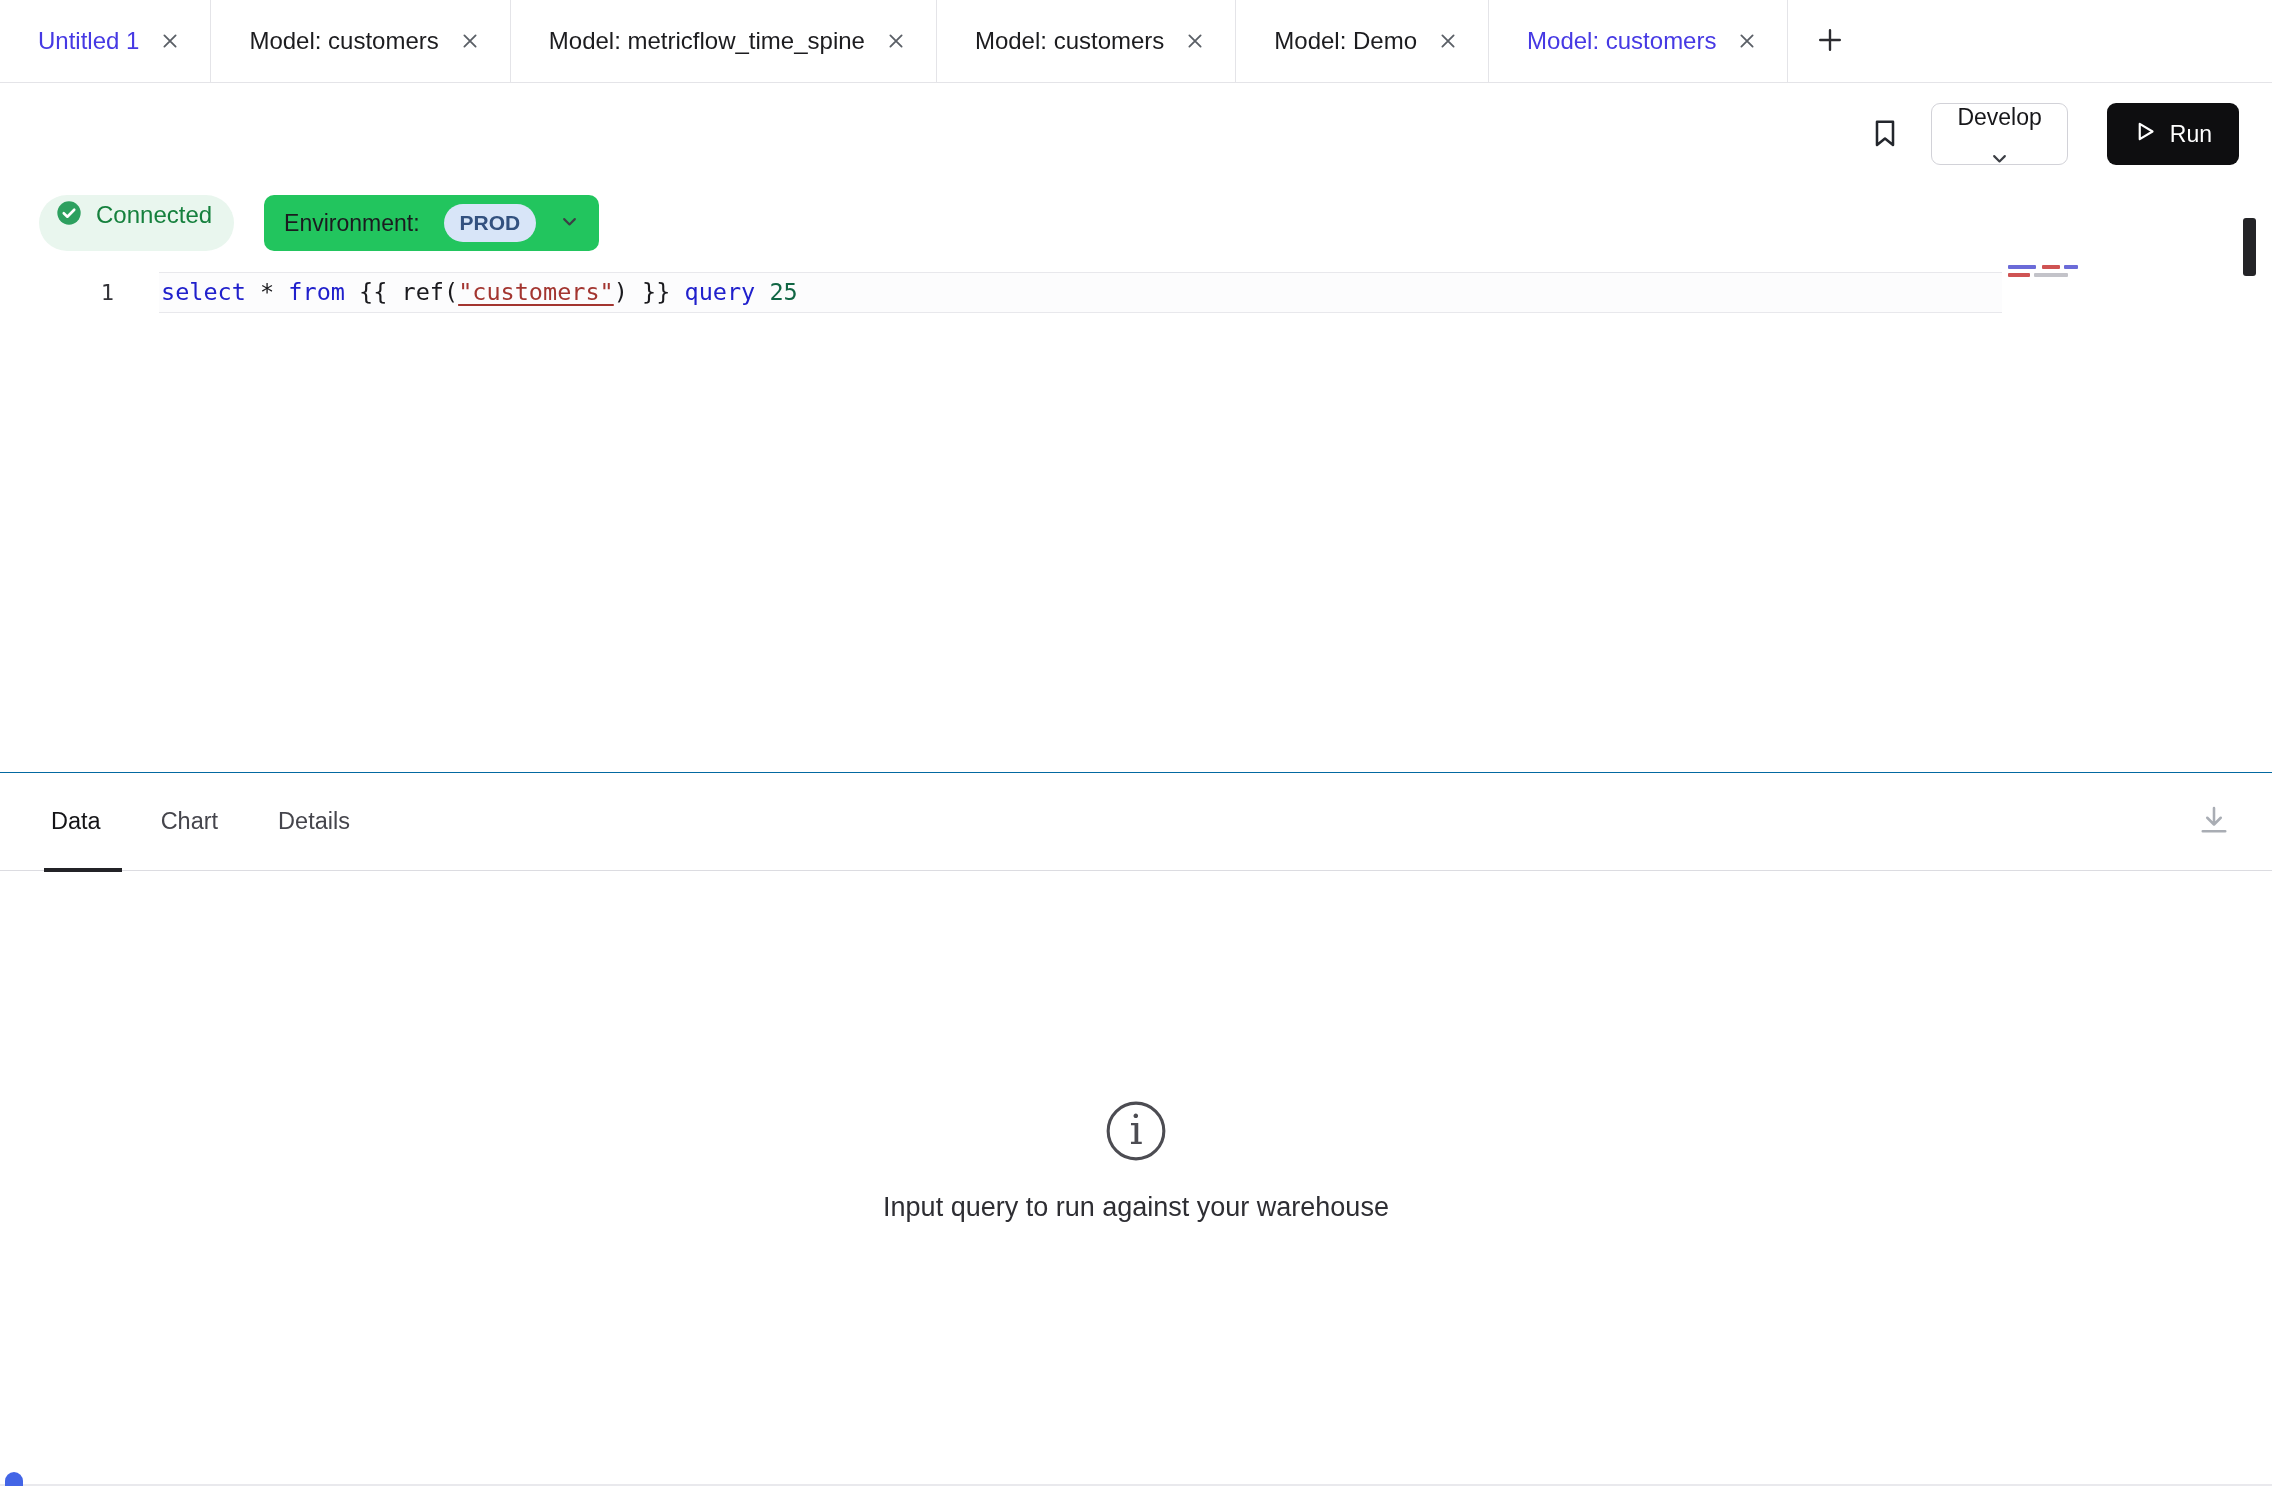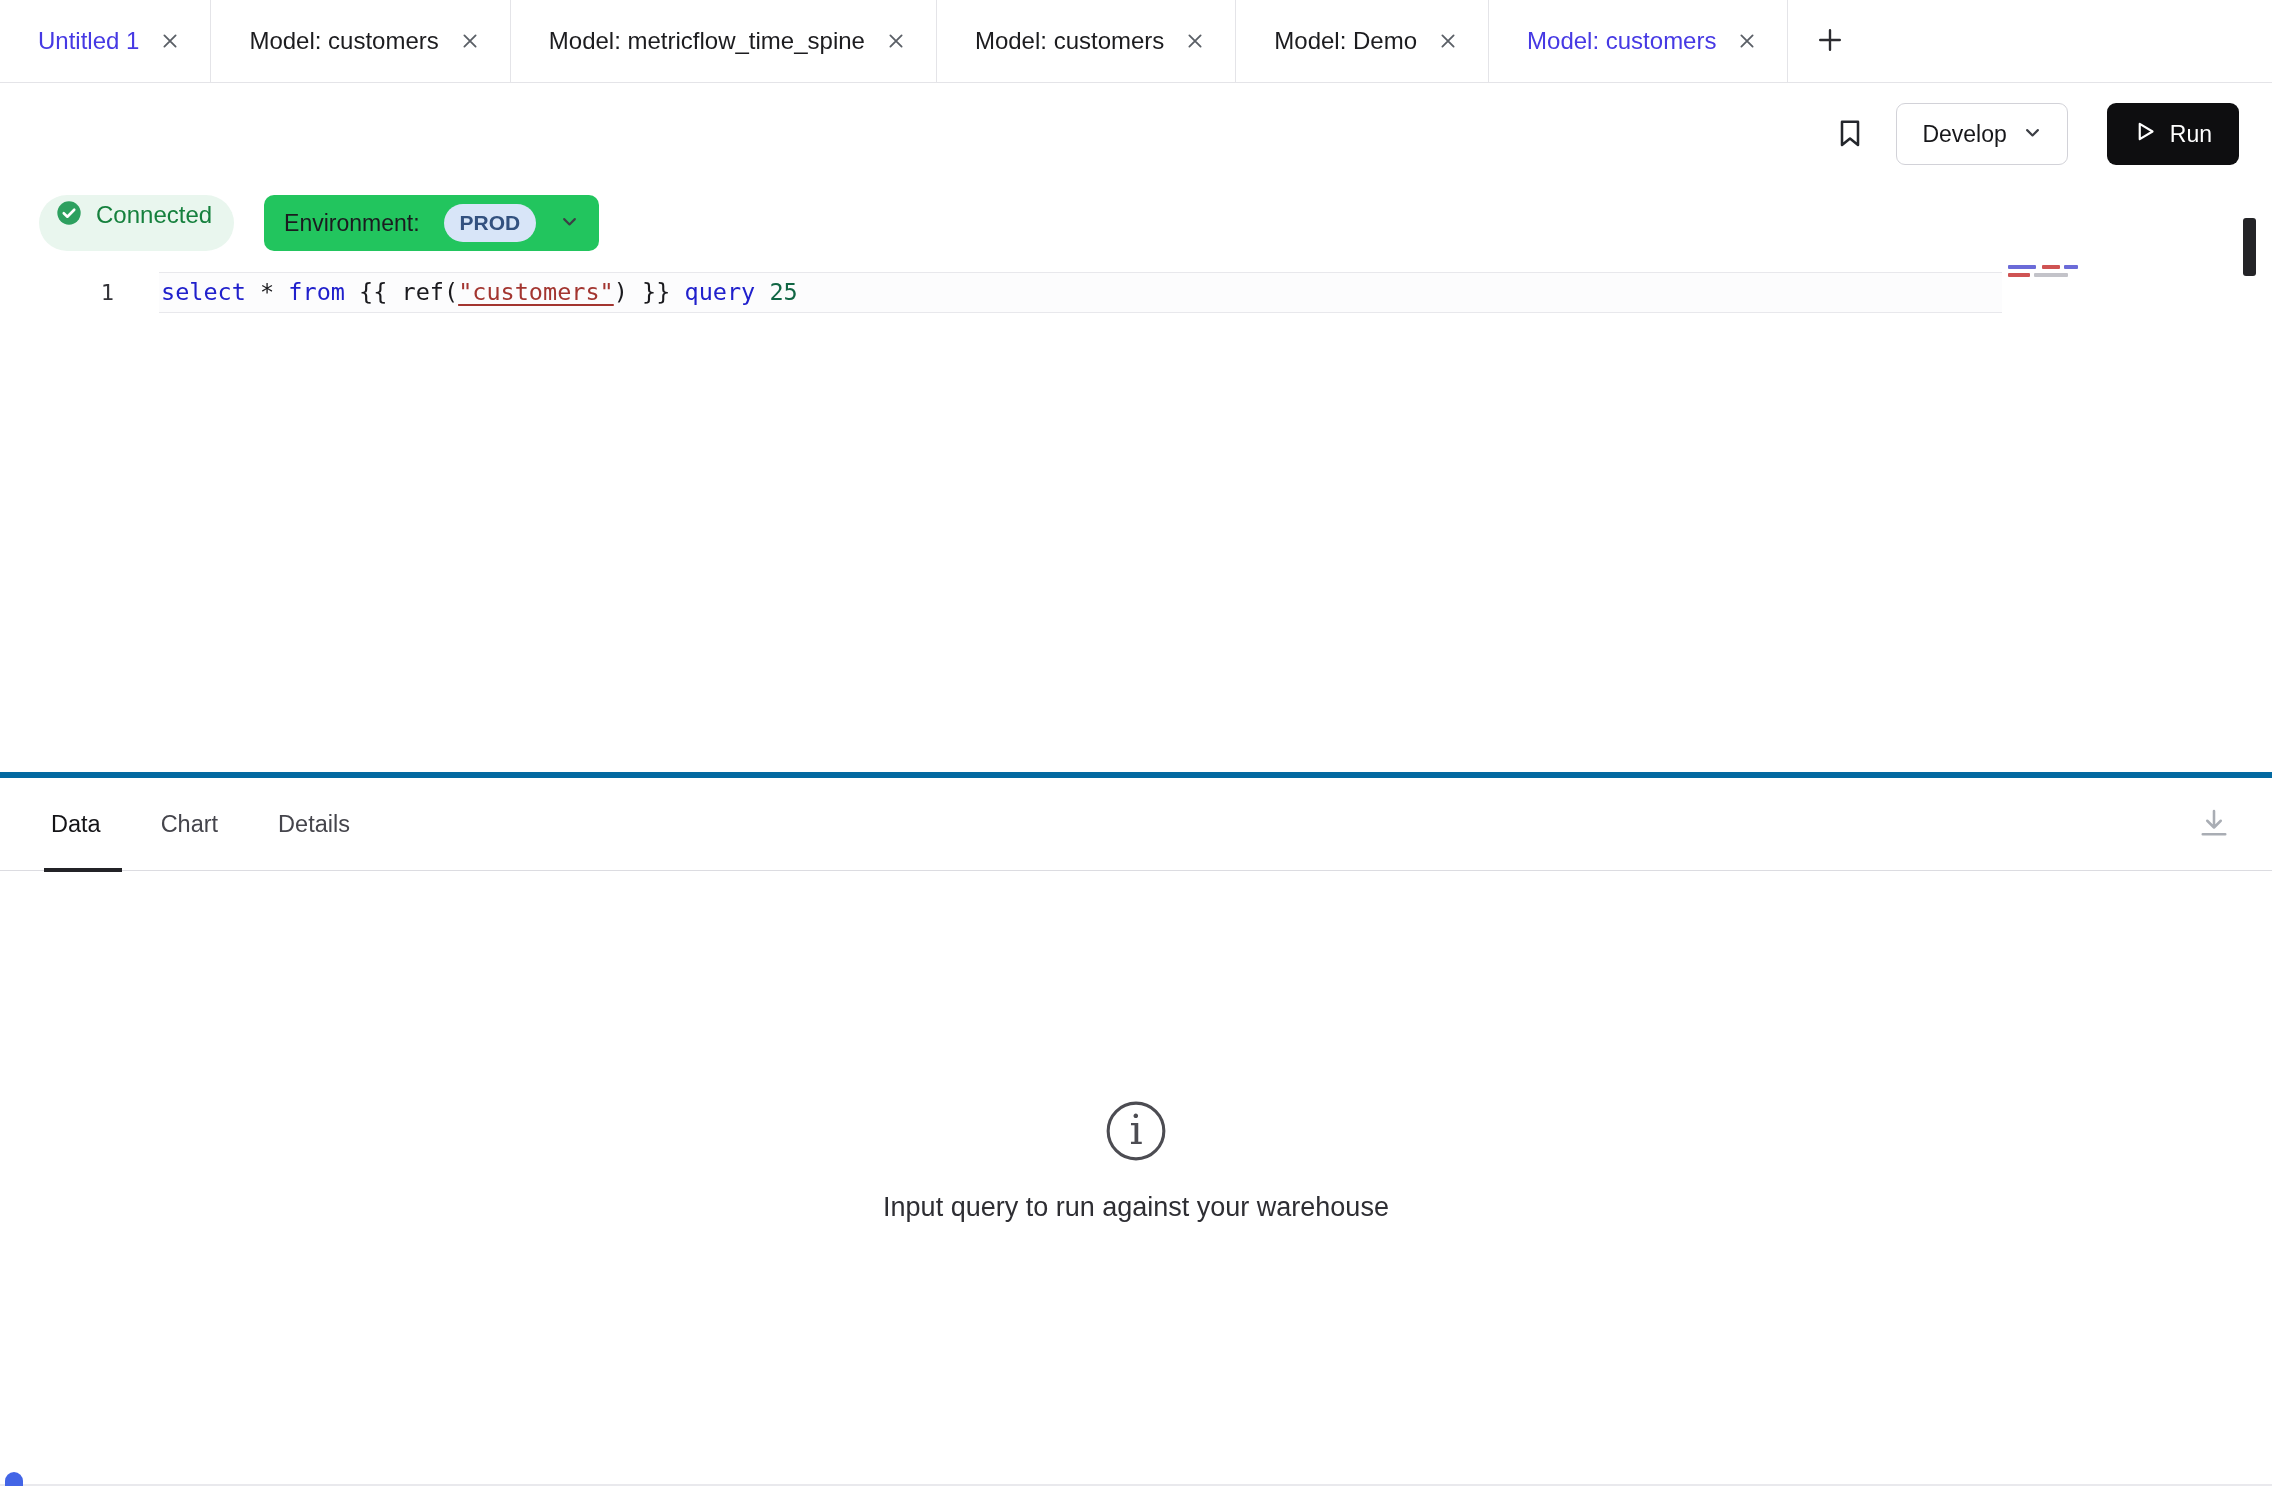--- a/index.html
+++ b/index.html
@@ -18,21 +18,21 @@
   .new-tab { display:flex; align-items:center; justify-content:center;
              width:56px; height:100%; margin-left:14px; background:none; border:none; cursor:pointer; }
 
   
   .toolbar { position:absolute; top:84px; left:0; right:0; height:100px;
              display:flex; align-items:center; justify-content:flex-end; gap:30px; padding-right:33px; }
   .bookmark-btn { background:none; border:none; display:flex; align-items:center; cursor:pointer; }
   .develop-btn { display:inline-flex; align-items:center; gap:16px; height:62px; padding:0 25px;
                  background:#fff; border:1px solid #d2d2d8; border-radius:9px;
                  font-size:23px; font-weight:500; color:#17171a; cursor:pointer;
-                 font-family:"Liberation Sans", sans-serif; }
+                 font-family:"Liberation Sans", sans-serif;flex-direction:column; }
   .run-btn { display:inline-flex; align-items:center; gap:13px; height:62px; padding:0 27px;
              background:#0e0e10; border:none; border-radius:9px;
              font-size:23px; font-weight:500; color:#ffffff; cursor:pointer;
              font-family:"Liberation Sans", sans-serif;margin-left:9px; }
 
   
   .statusrow { position:absolute; top:195px; left:39px; display:flex; align-items:center; gap:30px; }
   .connected-pill { display:inline-flex; align-items:center; gap:13px; height:56px; padding:0 22px 16px 16px;
                     background:#e9f6ee; border-radius:28px; }
   .connected-label { font-size:24px; color:#15803d; }
@@ -62,21 +62,21 @@
   .mb2 { left:34px; top:0; width:18px; background:#cf5353; }
   .mb3 { left:56px; top:0; width:14px; background:#6b6bd8; }
   .mb4 { left:0;  top:8px; width:22px; background:#cf5353; }
   .mb5 { left:26px; top:8px; width:34px; background:#c3c3c9; }
 
   .scrollbar-thumb { position:absolute; left:2243px; top:218px; width:13px; height:58px;
                      background:#242427; border-radius:3px; cursor:pointer; }
 
   
   .results-tabs { position:absolute; top:772px; left:0; right:0; height:99px;
-                  border-top:6px solid #0369a1; border-bottom:1px solid #dcdce1;
+                  border-top:1px solid #0369a1; border-bottom:1px solid #dcdce1;
                   display:flex; align-items:center; padding-left:48px; gap:54px; background:#fff; }
   .ptab { position:relative; height:100%; display:flex; align-items:center; padding:0 3px;
           font-size:23.5px; color:#45454c; cursor:pointer; }
   .ptab.active { color:#141417; font-weight:500; }
   .ptab.active::after { content:""; position:absolute; left:-4px; right:-18px; bottom:-2px;
                         height:4px; background:#232327; }
   .download-btn { margin-left:auto; margin-right:40px; background:none; border:none;
                   display:flex; align-items:center; cursor:pointer; }
 
   .empty-state { position:absolute; top:1098px; left:0; right:0; text-align:center; }

